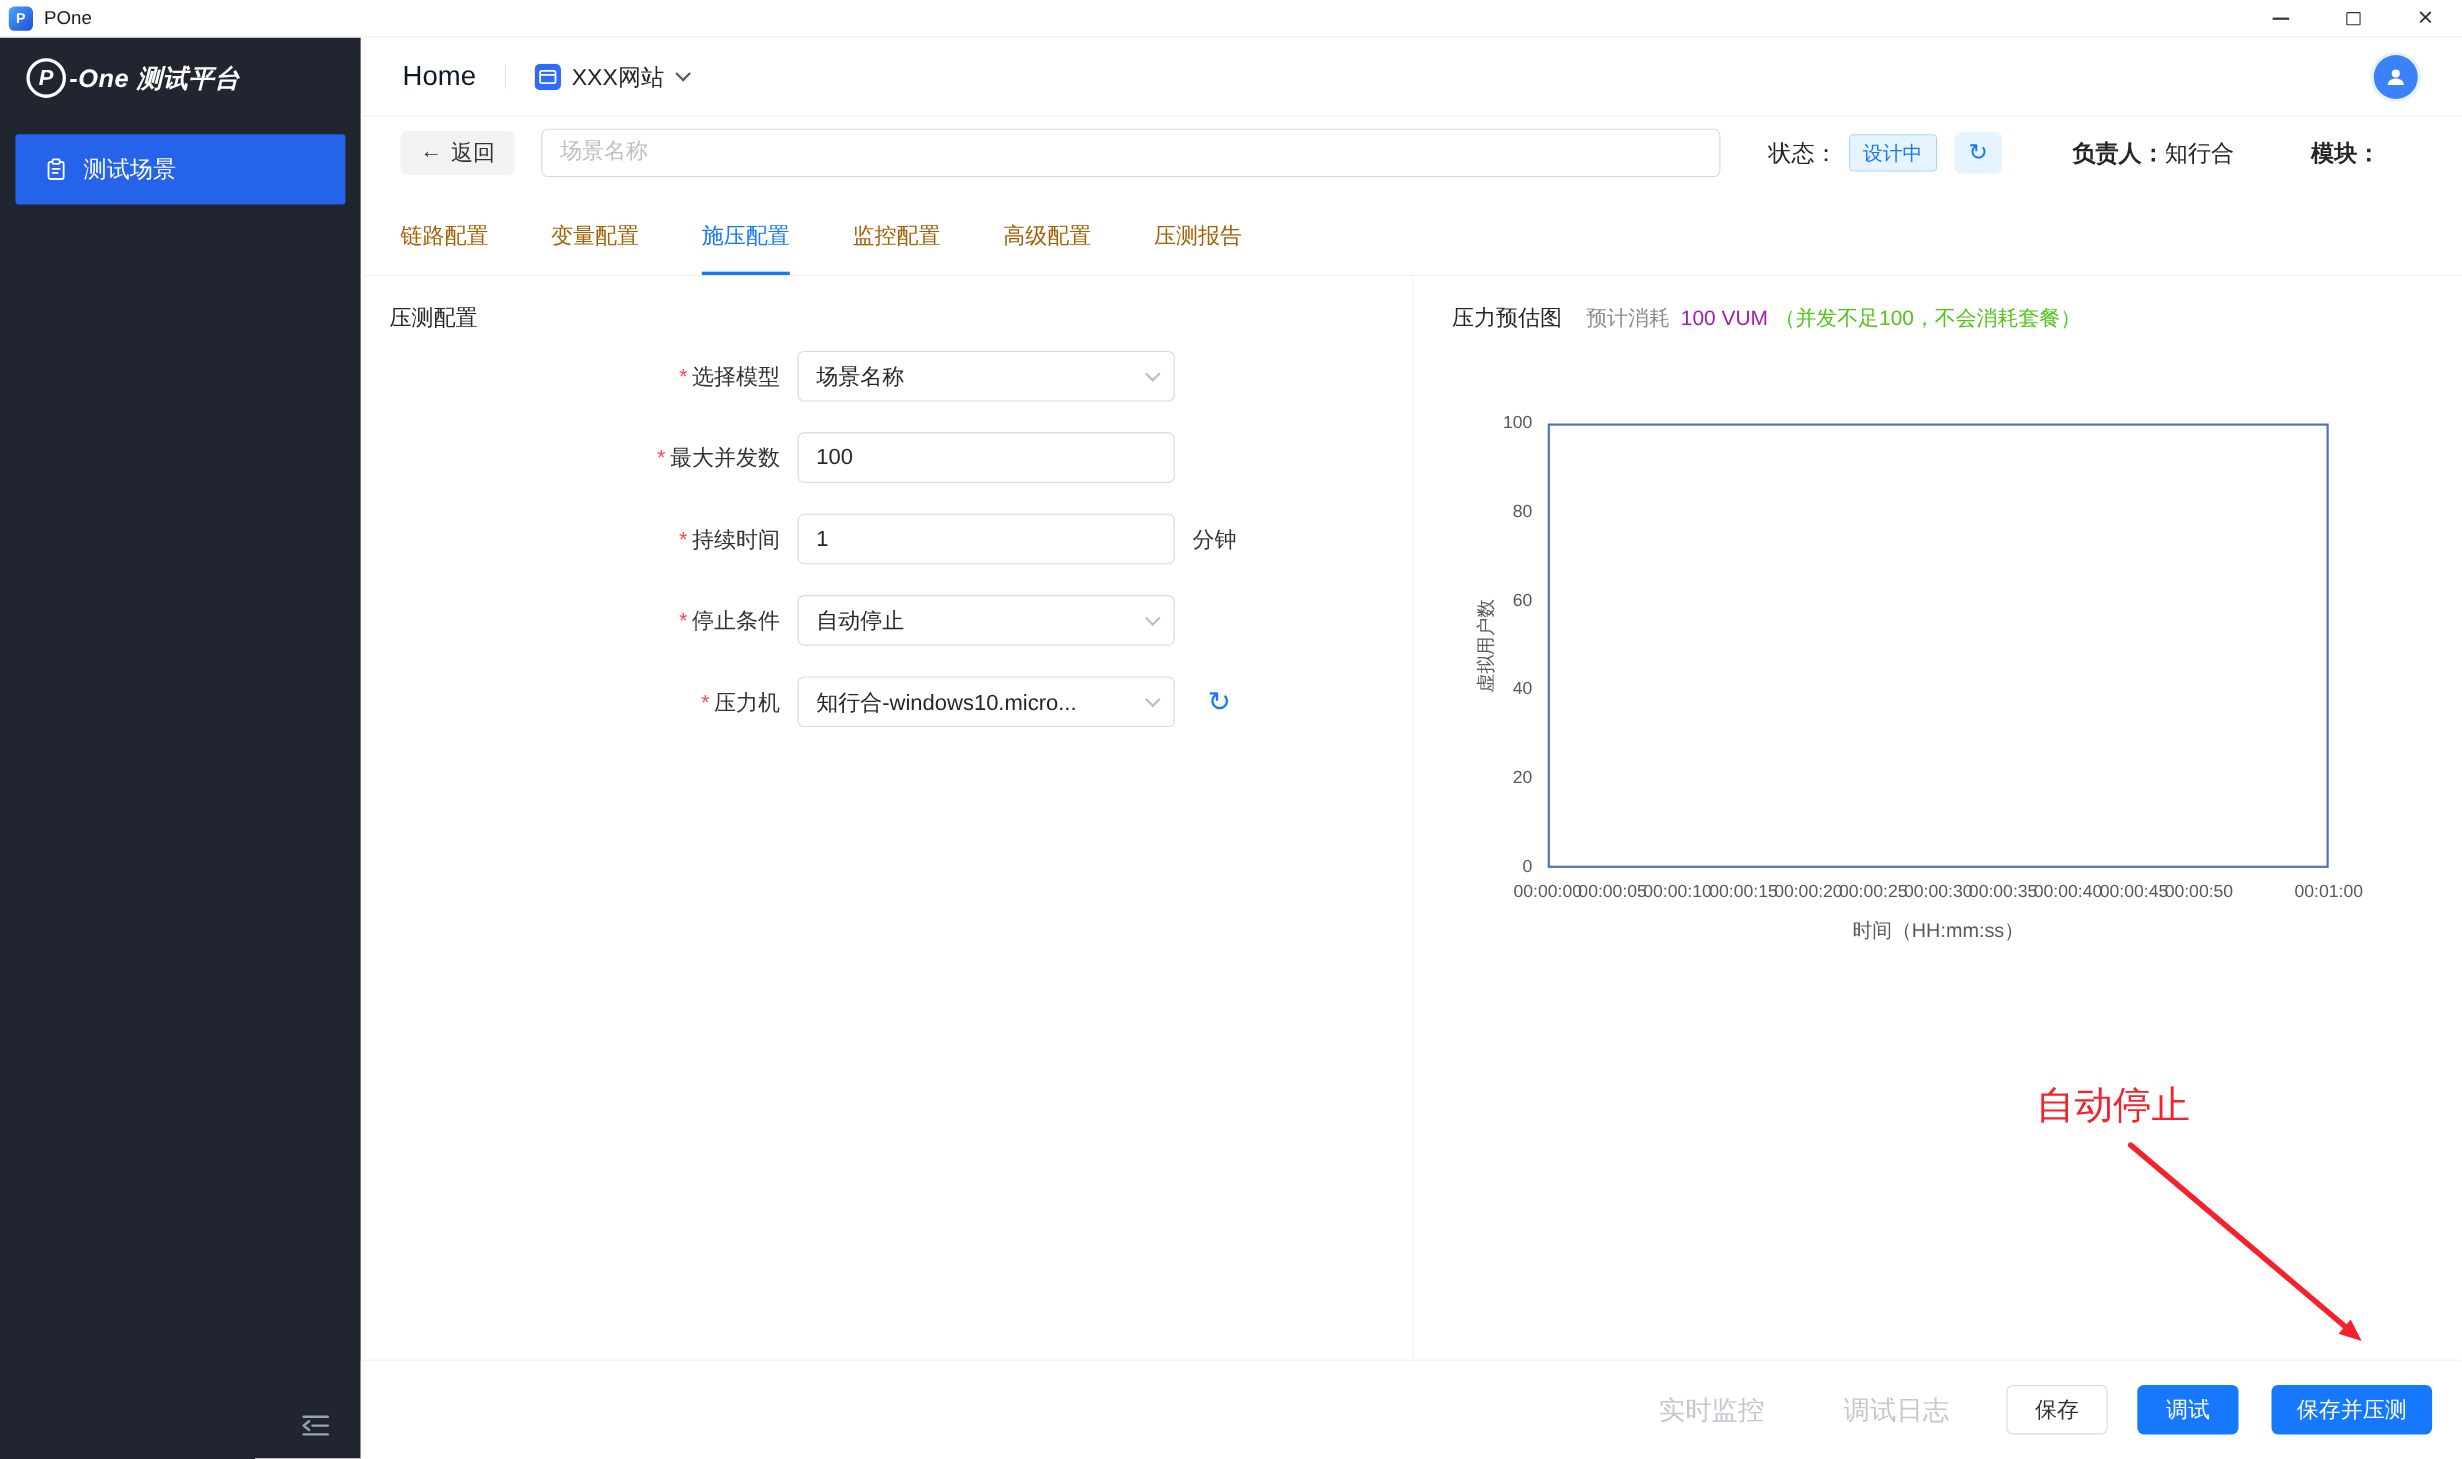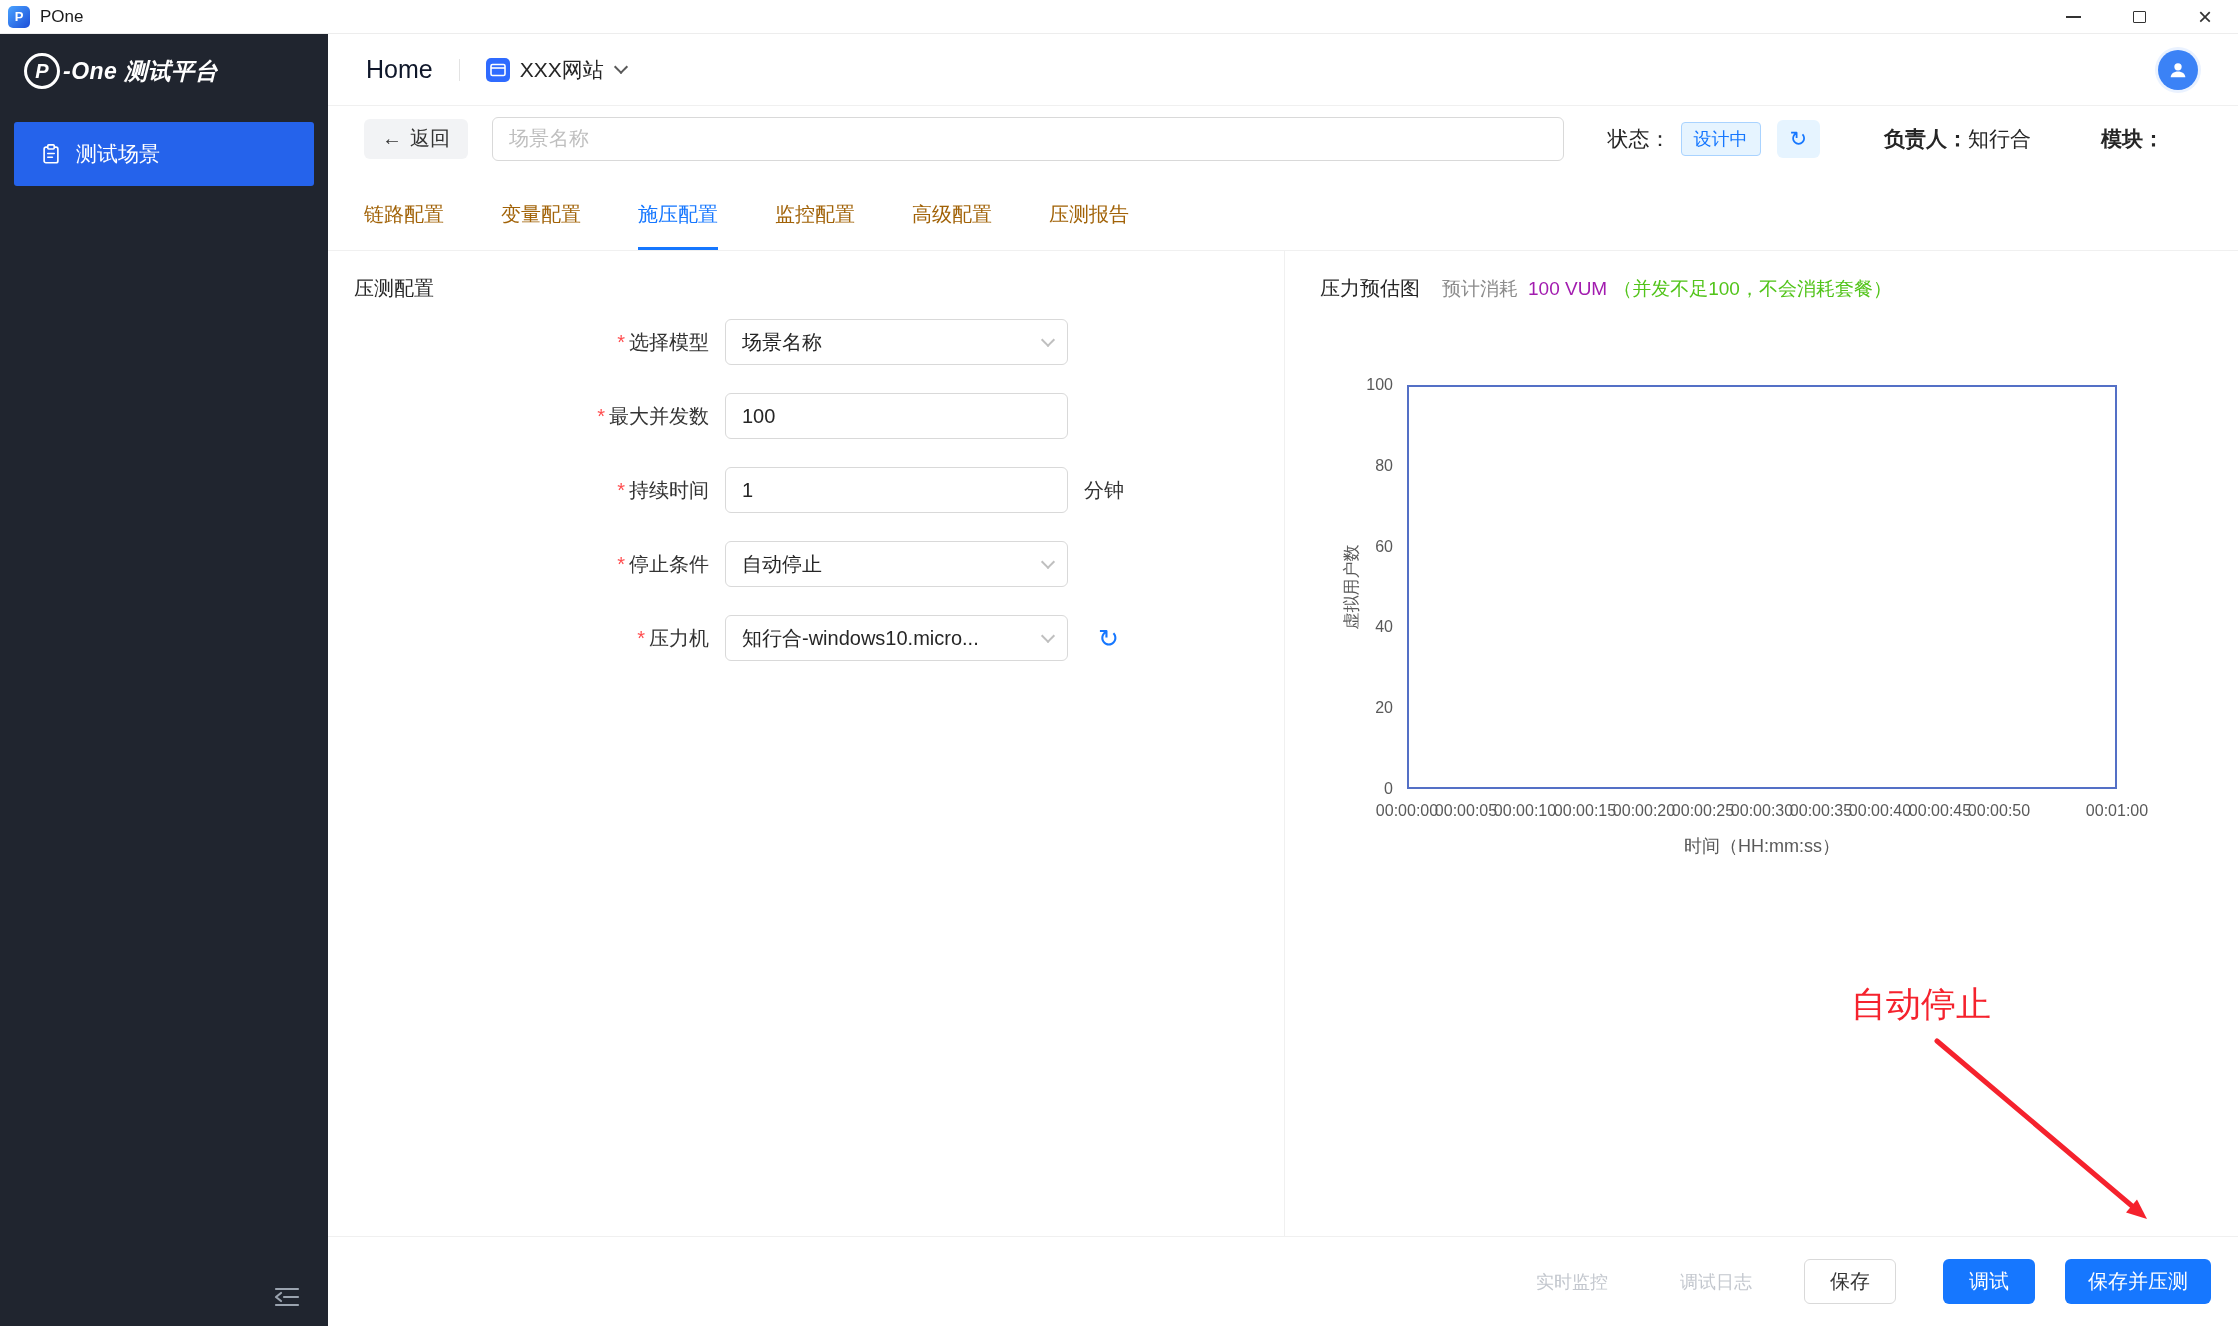--- a/index.html
+++ b/index.html
@@ -87,25 +87,25 @@
     font-size:16px; color:#595959; }
   .y-title { position:absolute; left:66px; top:336px; transform:translate(-50%,-50%) rotate(-90deg);
     font-size:17px; color:#595959; white-space:nowrap; }
   .xtick { position:absolute; top:551px; transform:translateX(-50%); font-size:16px; color:#595959; white-space:nowrap; }
   .x-title { position:absolute; top:583px; left:477px; transform:translateX(-50%); font-size:18px; color:#595959; white-space:nowrap; }
   .annotation { position:absolute; left:566px; top:730px; font-size:35px; color:#f5222d; }
   .arrow-svg { position:absolute; left:640px; top:778px; }
   
   .footer { position:absolute; left:0; bottom:0; width:100%; height:90px; border-top:1px solid #f0f0f0; background:#fff;
     display:flex; align-items:center; justify-content:flex-end; padding-right:27px; }
-  .footer-link { font-size:18px; color:#c3c7ce; cursor:not-allowed; white-space:nowrap; }
+  .footer-link { font-size:24px; color:#c3c7ce; cursor:not-allowed; white-space:nowrap; }
   .fl-1 { margin-right:72px; } .fl-2 { margin-right:52px; }
   .btn { height:45px; border-radius:6px; font-size:20px; font-family:inherit; cursor:pointer;
     display:flex; align-items:center; justify-content:center; white-space:nowrap; }
-  .btn-plain { background:#fff; border:1px solid #d9d9d9; color:#333; padding:0 25px; margin-right:47px; }
+  .btn-plain { background:#fff; border:1px solid #d9d9d9; color:#333; padding:0 25px; margin-right:27px; }
   .btn-primary { background:#1677ff; border:none; color:#fff; padding:16px 23px; }
   .btn-debug { margin-right:30px; padding:0 26px; }
 </style>
 </head>
 <body>
 
 <div class="titlebar">
   <div class="app-icon">
       <span>P</span>
     </div>

